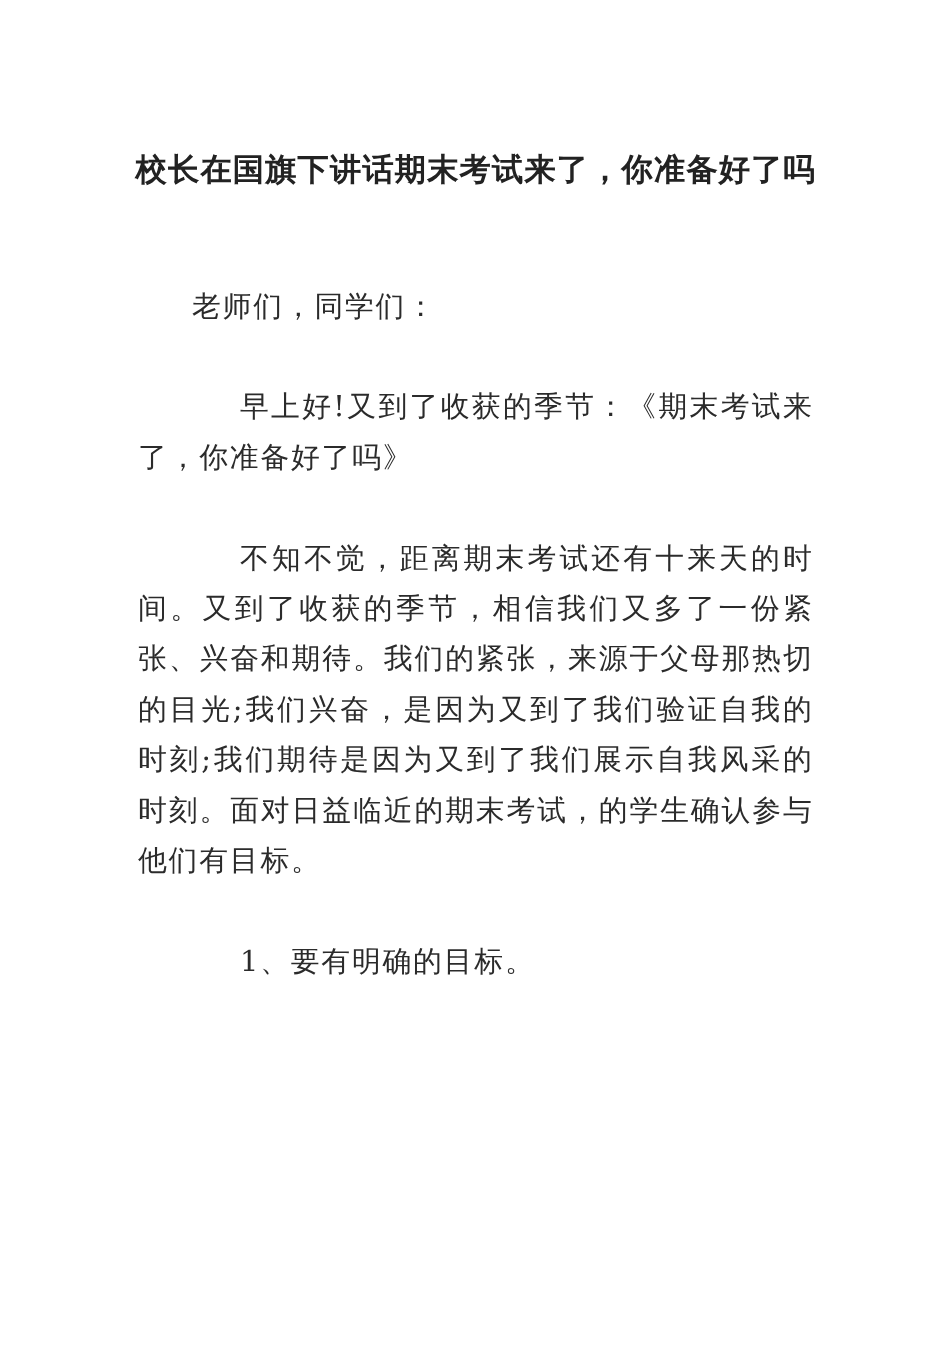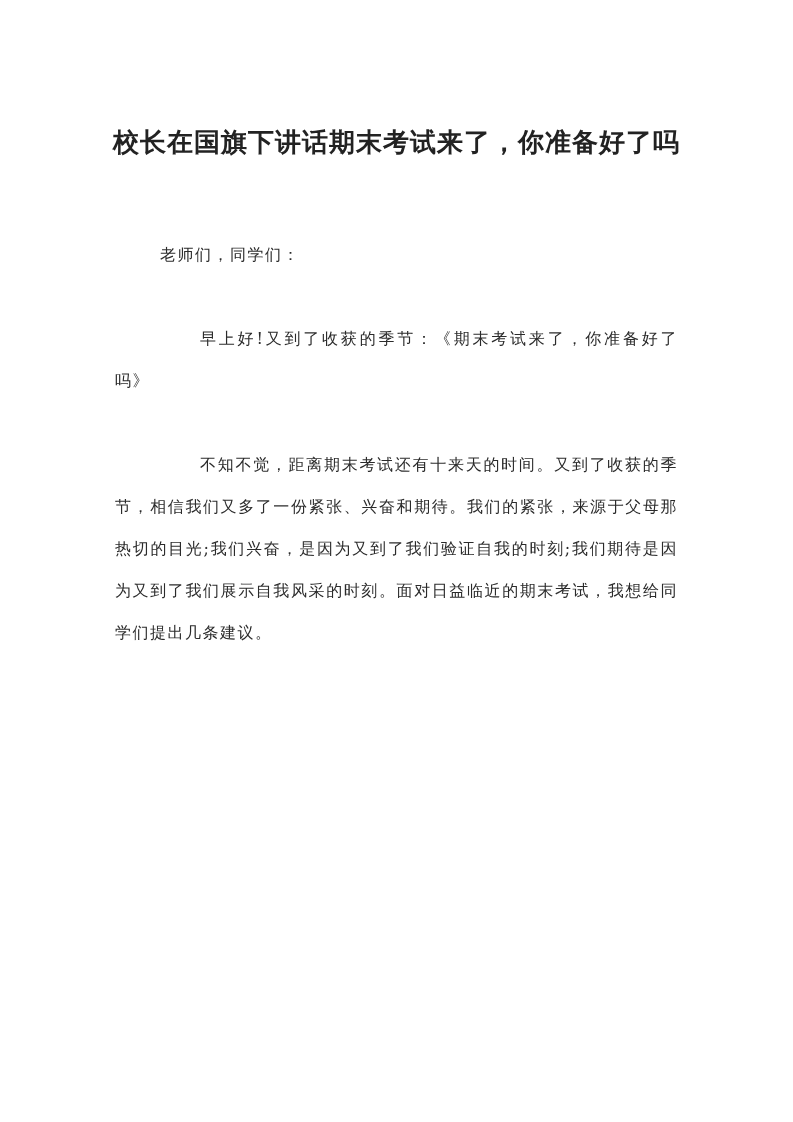--- a/index.html
+++ b/index.html
@@ -25,21 +25,21 @@
     line-height: 44px;
     letter-spacing: 1px;
     text-align: center;
     color: #222222;
   }
   .doc-content {
     padding: 0 115px;
   }
   .para {
     margin: 0 0 42px 0;
-    font-size: 16px;
+    font-size: 24px;
     line-height: 42px;
     letter-spacing: 1.5px;
     text-align: justify;
     text-justify: inter-ideograph;
     text-indent: 85px;
   }
   .para.salutation {
     text-indent: 45px;
   }
 </style>
@@ -47,17 +47,18 @@
 <body>
 
 <div class="page">
   <h1 class="doc-title">校长在国旗下讲话期末考试来了，你准备好了吗</h1>
 
   <div class="doc-content">
     <p class="para salutation">老师们，同学们：</p>
 
     <p class="para">早上好!又到了收获的季节：《期末考试来了，你准备好了吗》</p>
 
-    <p class="para">不知不觉，距离期末考试还有十来天的时间。又到了收获的季节，相信我们又多了一份紧张、兴奋和期待。我们的紧张，来源于父母那热切的目光;我们兴奋，是因为又到了我们验证自我的时刻;我们期待是因为又到了我们展示自我风采的时刻。面对日益临近的期末考试，我想给同学们提出几条建议。</p>
+    <p class="para">不知不觉，距离期末考试还有十来天的时间。又到了收获的季节，相信我们又多了一份紧张、兴奋和期待。我们的紧张，来源于父母那热切的目光;我们兴奋，是因为又到了我们验证自我的时刻;我们期待是因为又到了我们展示自我风采的时刻。面对日益临近的期末考试，的学生确认参与他们有目标。</p>
 
+    <p class="para">1、要有明确的目标。</p>
 
   </div>
 </div>
 
 </body></html>

